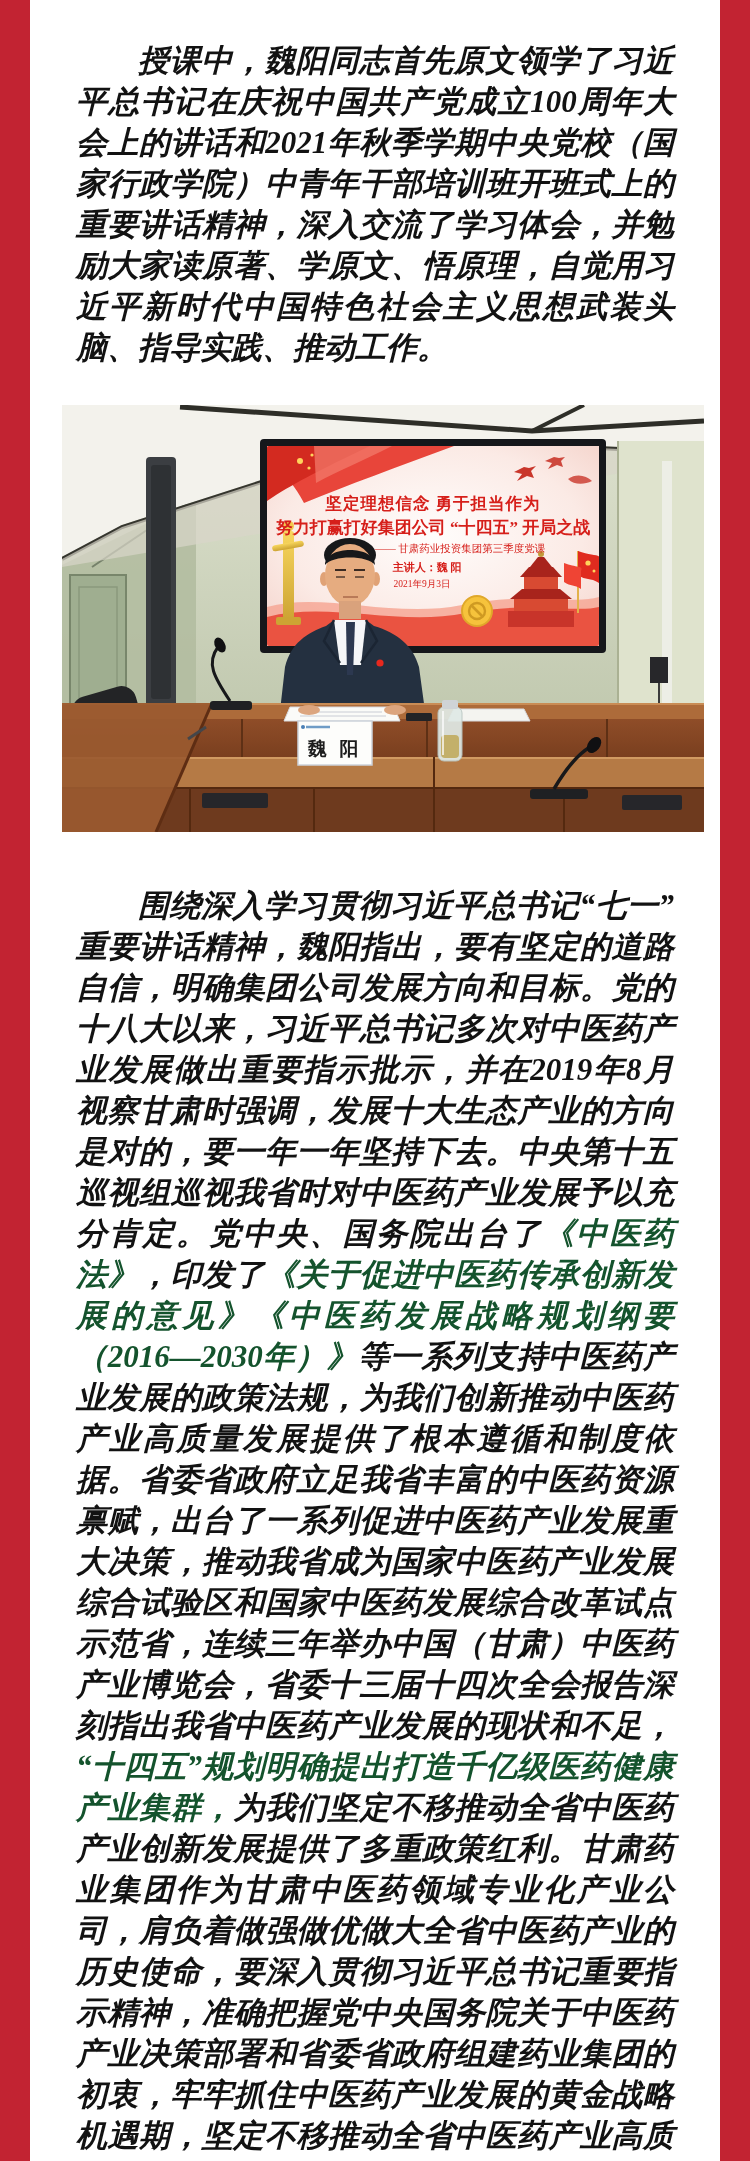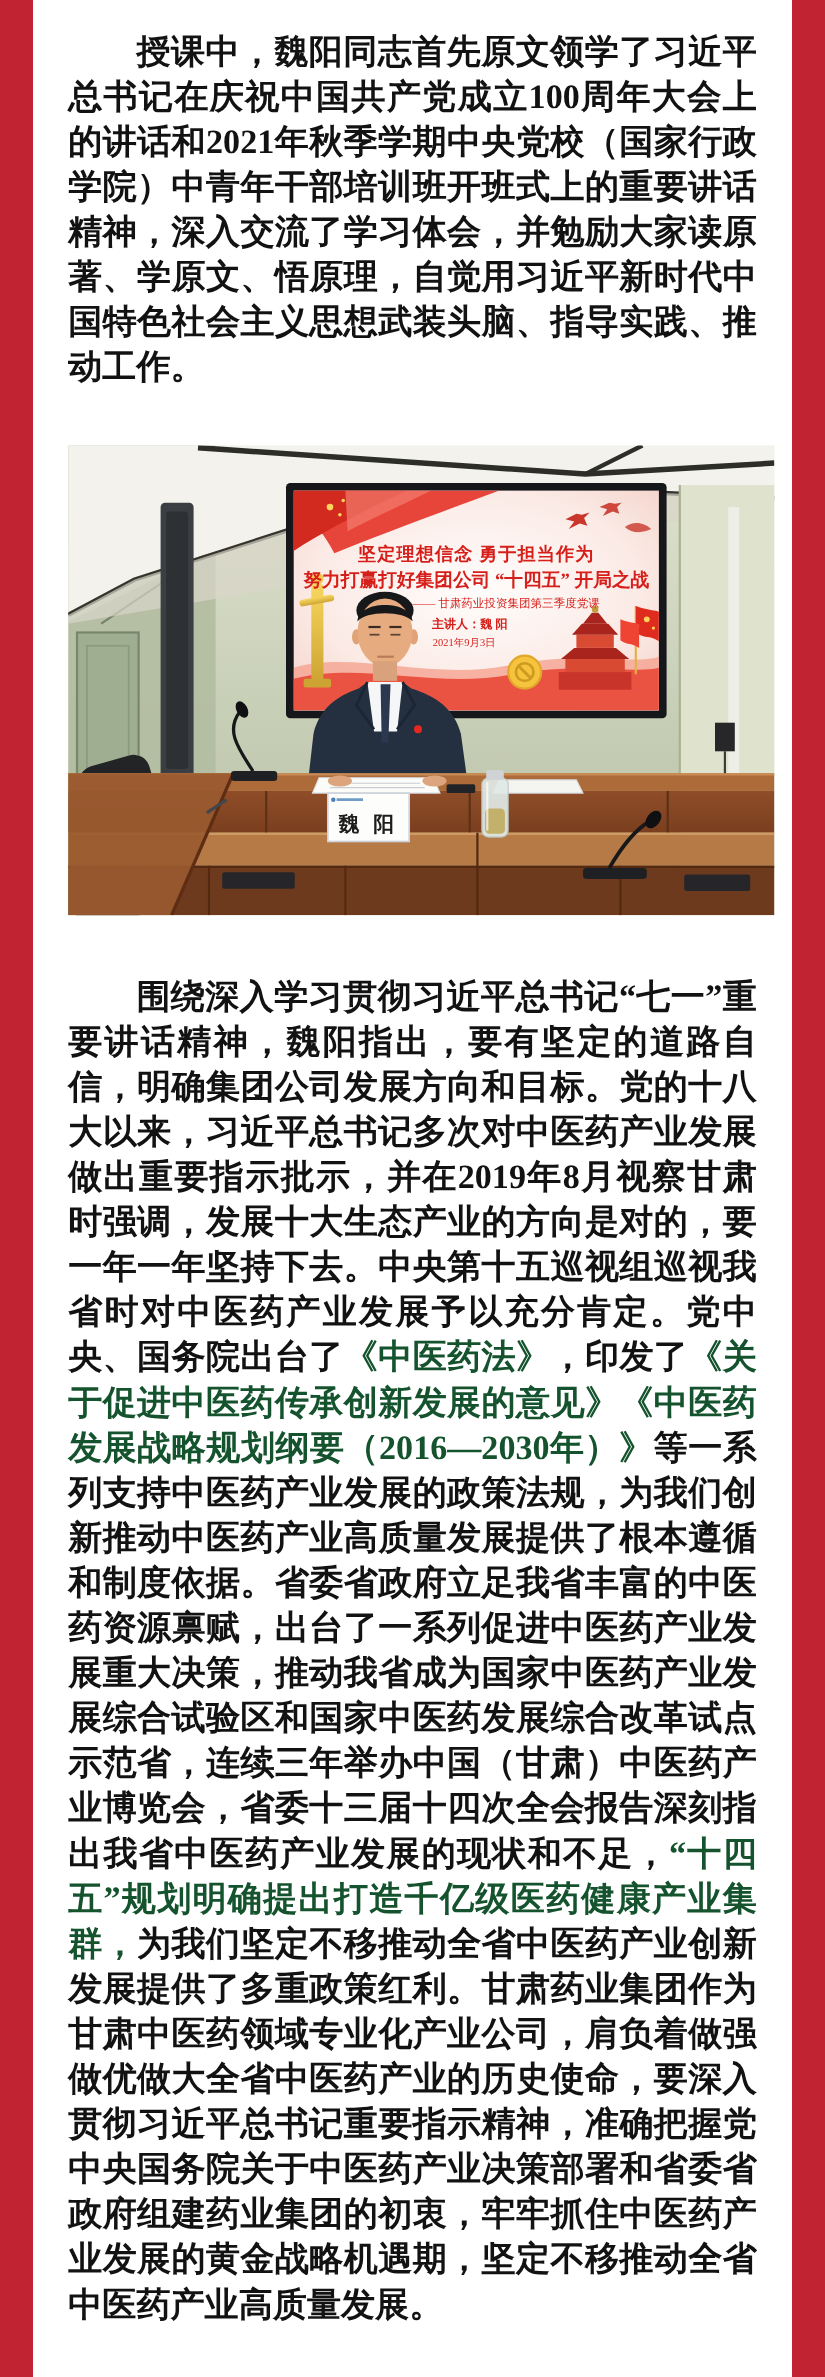--- a/index.html
+++ b/index.html
@@ -3,31 +3,32 @@
 <meta charset="utf-8">
 <style>
   html,body{margin:0;padding:0;background:#ffffff;}
   body{width:750px;font-family:"Liberation Serif","DejaVu Serif",serif;}
   .page{position:relative;width:750px;min-height:2161px;background:#ffffff;overflow:hidden;}
   .side-border{position:absolute;top:0;bottom:0;width:30px;background:#c22332;}
   .side-border.left{left:0;}
   .side-border.right{right:0;}
   .content{position:relative;padding:26px 62px 46px 62px;}
   p.body-par{
-    margin:0;
+    margin:14px;
     font-weight:700;
     font-size:31px;
     line-height:41px;
     color:#121212;
     text-align:justify;
     text-indent:2em;
     font-family:"Liberation Serif","DejaVu Serif",serif;
+    font-style:italic;
   }
   p.body-par span.red{color:#14532d;}
-  .photo-wrap{width:642px;margin:51px auto 53px auto;line-height:0;}
+  .photo-wrap{width:642px;margin:37px auto 53px auto;line-height:0;}
   .photo-wrap svg{display:block;width:642px;height:427px;}
   .slide-text{fill:#d61f1a;font-family:"Liberation Serif","DejaVu Serif",serif;font-weight:700;}
   .slide-text.light{font-weight:400;}
 </style>
 </head>
 <body>
 
 <div class="page">
   <div class="side-border left"></div>
   <div class="side-border right"></div>

